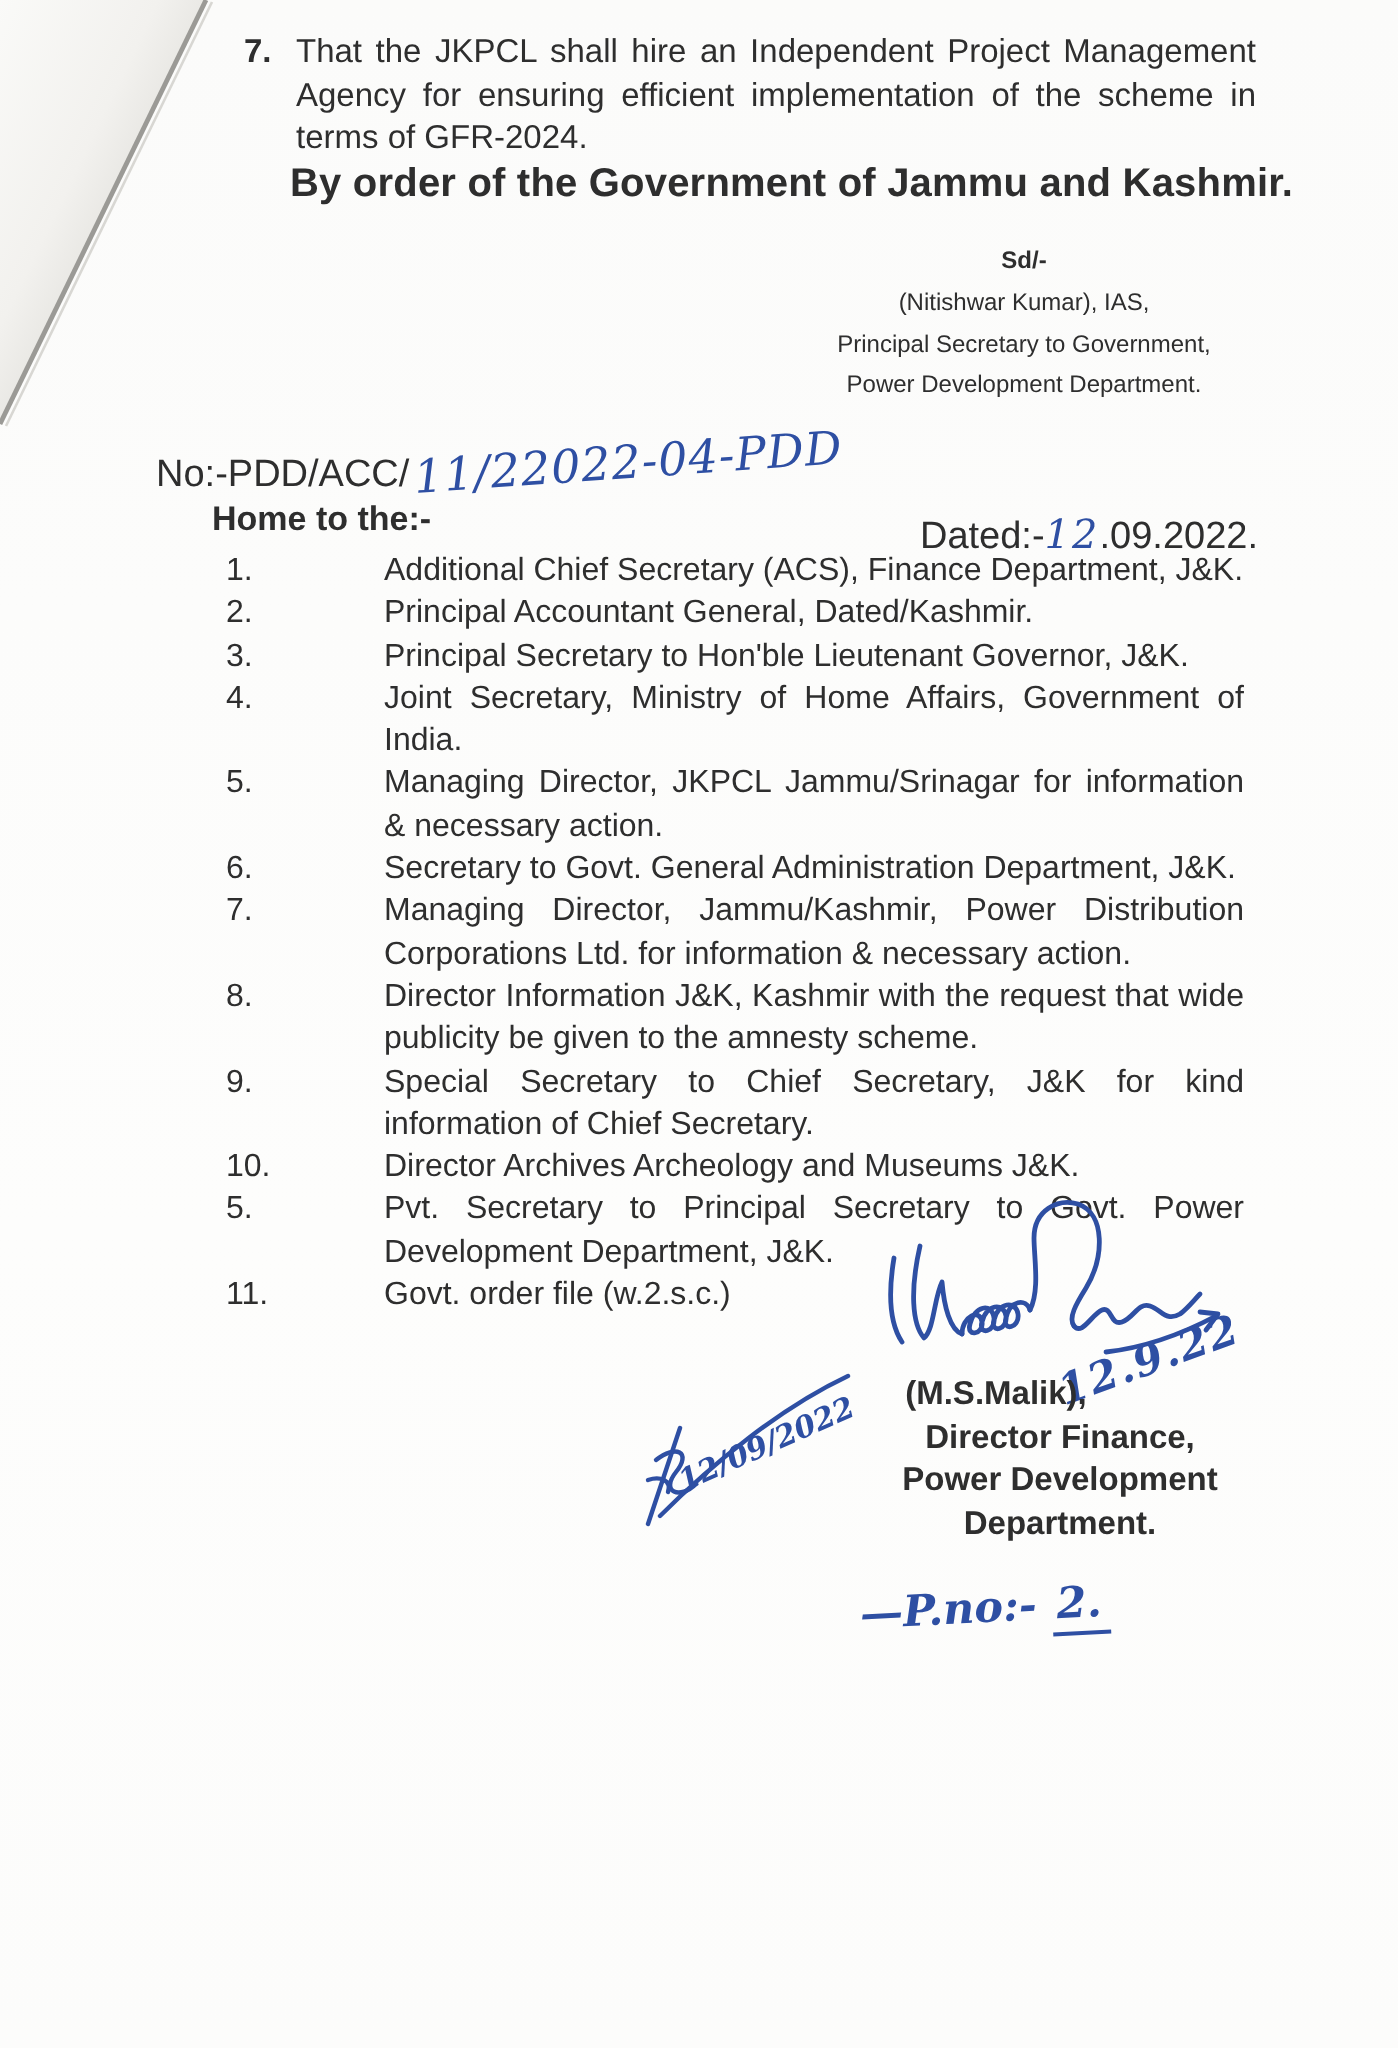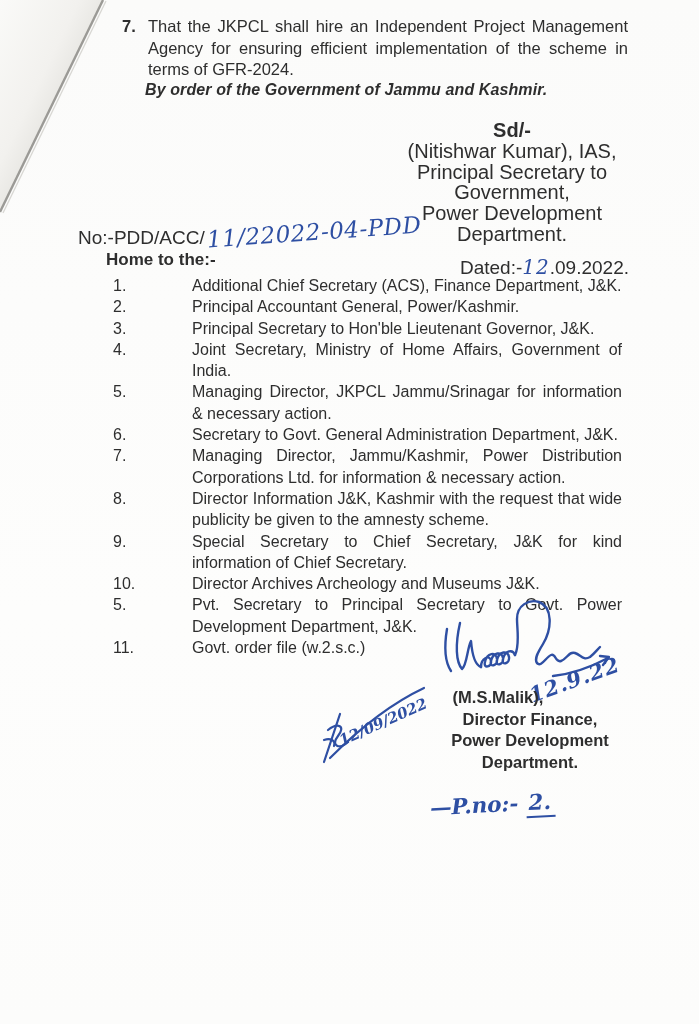--- a/index.html
+++ b/index.html
@@ -9,23 +9,23 @@
     font-family:"Liberation Sans", sans-serif;
     color:#2e2e2e; overflow:hidden;
   }
   .crease { position:absolute; left:0; top:0; }
 
   
   .item7 { position:absolute; left:122px; top:16px; width:506px; font-size:16.5px; line-height:21.5px; }
   .item7 .num { position:absolute; left:0; top:0; font-weight:700; }
   .item7 .txt { margin-left:26px; text-align:justify; }
 
-  .by-order { position:absolute; left:145px; top:81px; font-weight:700; font-style:italic; font-size:16px; letter-spacing:.1px; }
+  .by-order { position:absolute; left:145px; top:81px; font-weight:700; font-size:20px; letter-spacing:.1px; }
 
-  .sd-block { position:absolute; left:372px; top:120px; width:280px; text-align:center; font-size:20px; line-height:20.8px; }
+  .sd-block { position:absolute; left:372px; top:120px; width:280px; text-align:center; font-size:12px; line-height:20.8px; }
   .sd-block .sd { font-weight:700; }
 
   .ref-row { position:absolute; left:78px; top:214px; width:551px; height:44px; font-size:19px; }
   .ref-no { position:absolute; left:0; top:9px; white-space:nowrap; }
   .ref-dated { position:absolute; right:0px; top:9px; white-space:nowrap;margin-top:32px; }
 
   .hw { font-family:"DejaVu Serif", serif; font-style:italic; color:#2e4fa3; }
   .hw-fileno { display:inline-block; font-size:23px; transform:rotate(-4deg) translateY(-4px); margin-left:2px; letter-spacing:.5px; }
   .hw-day { font-size:20px; letter-spacing:1px; }
 
@@ -90,21 +90,21 @@
 
   <div class="copy-heading">Home to the:-</div>
 
   <div class="copy-list">
     <div class="copy-row">
       <span class="li-num">1.</span>
       <span class="li-txt">Additional Chief Secretary (ACS), Finance Department, J&amp;K.</span>
     </div>
     <div class="copy-row">
       <span class="li-num">2.</span>
-      <span class="li-txt">Principal Accountant General, Power/Kashmir.</span>
+      <span class="li-txt">Principal Accountant General, Dated/Kashmir.</span>
     </div>
     <div class="copy-row">
       <span class="li-num">3.</span>
       <span class="li-txt">Principal Secretary to Hon'ble Lieutenant Governor, J&amp;K.</span>
     </div>
     <div class="copy-row">
       <span class="li-num">4.</span>
       <span class="li-txt">Joint Secretary, Ministry of Home Affairs, Government of India.</span>
     </div>
     <div class="copy-row">

